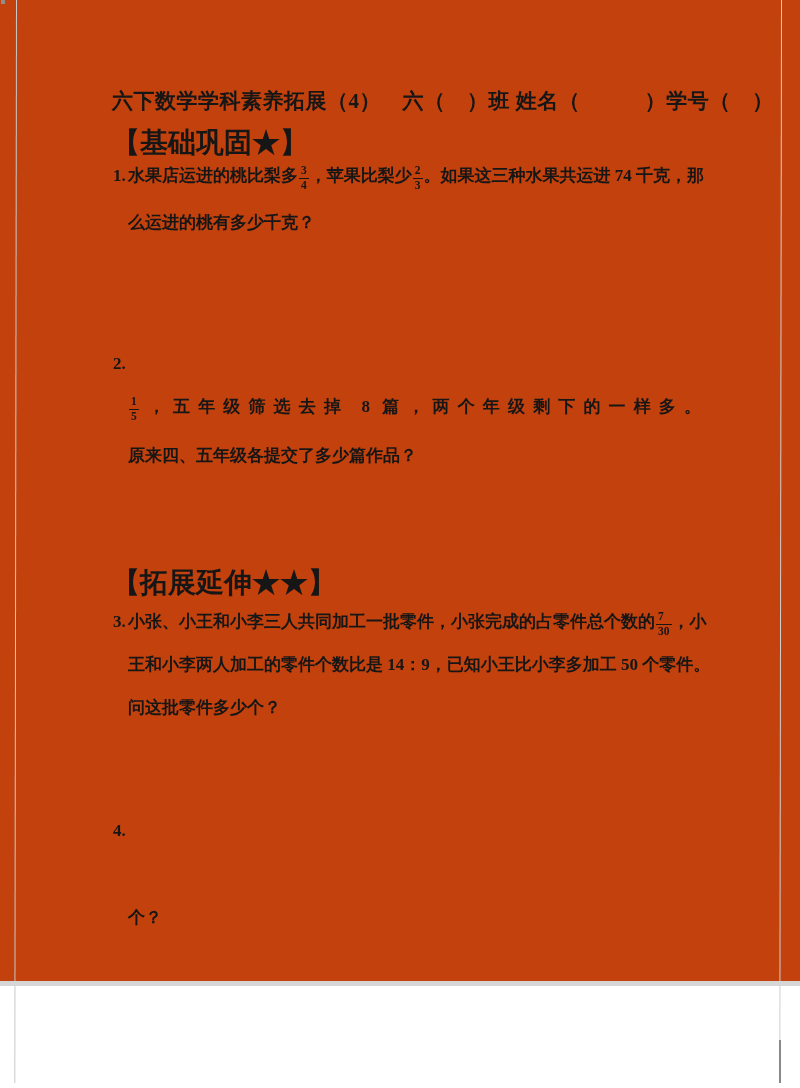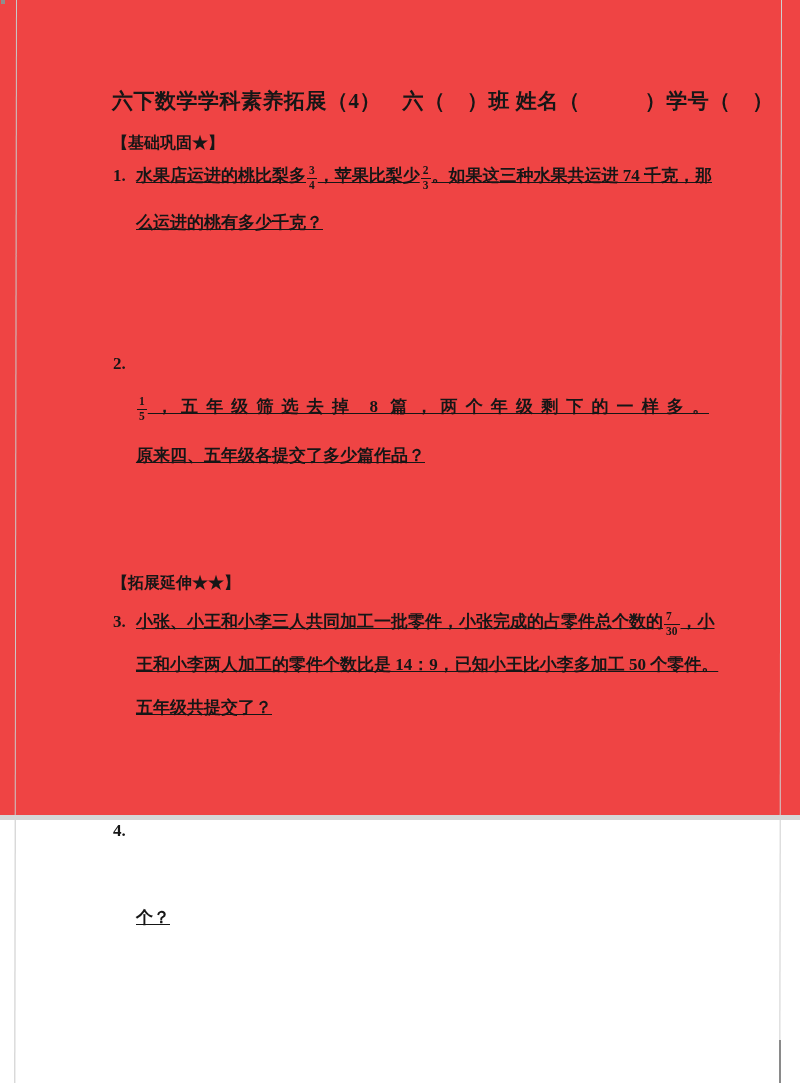--- a/index.html
+++ b/index.html
@@ -6,22 +6,22 @@
   body {
     width: 800px; height: 1088px;
     background: #ffffff;
     font-family: "Liberation Serif", "DejaVu Serif", serif;
     color: #161616;
     position: relative;
     overflow: hidden;
   }
   .page {
     position: absolute; left: 0; top: 0;
-    width: 800px; height: 820px;
-    background: #ef4444;
+    width: 800px; height: 986px;
+    background: #c2410c;
   }
   
   .edge-left {
     position: absolute; left: 16px; top: 0;
     width: 1px; height: 1083px;
     background: #c9c9c9;
     transform: rotate(0.09deg);
     transform-origin: top center;
   }
   .edge-right {
@@ -47,32 +47,32 @@
     background: #8e8e8e;
   }
   .title {
     position: absolute; left: 112px; top: 86px;
     font-size: 21px; font-weight: 700;
     line-height: 30px; white-space: nowrap;
     letter-spacing: 0.5px;
   }
   .sec-heading {
     position: absolute; left: 112px;
-    font-size: 16px; font-weight: 700;
+    font-size: 28px; font-weight: 700;
     line-height: 26px; white-space: nowrap;
   }
   .qnum {
     position: absolute; left: 113px; width: 26px;
     font-size: 17px; font-weight: 600;
     line-height: 26px;
   }
   .tline {
-    position: absolute; left: 136px; width: 573px;
+    position: absolute; left: 128px; width: 573px;
     font-size: 17px; font-weight: 600;
-    line-height: 26px; white-space: nowrap; text-decoration: underline;
+    line-height: 26px; white-space: nowrap;
   }
   .tline.fill {
     text-align: justify;
     text-align-last: justify;
   }
   .frac {
     display: inline-block;
     vertical-align: -0.45em;
     text-align: center;
     line-height: 1;
@@ -110,18 +110,18 @@
 
   <div class="qnum" style="top:351px">2.</div>
   <div class="tline fill" style="top:394px"><span class="frac"><span class="num">1</span><span class="den">5</span></span><span>，五年级筛选去掉 8 篇，两个年级剩下的一样多。</span></div>
   <div class="tline" style="top:443px"><span>原来四、五年级各提交了多少篇作品？</span></div>
 
   <div class="sec-heading" style="top:570px">【拓展延伸★★】</div>
 
   <div class="qnum" style="top:609px">3.</div>
   <div class="tline fill" style="top:609px"><span>小张、小王和小李三人共同加工一批零件，小张完成的占零件总个数的</span><span class="frac"><span class="num">7</span><span class="den">30</span></span><span>，小</span></div>
   <div class="tline fill" style="top:652px"><span>王和小李两人加工的零件个数比是 14：9，已知小王比小李多加工 50 个零件。</span></div>
-  <div class="tline" style="top:695px"><span>五年级共提交了？</span></div>
+  <div class="tline" style="top:695px"><span>问这批零件多少个？</span></div>
 
   <div class="qnum" style="top:818px">4.</div>
   <div class="tline" style="top:905px"><span>个？</span></div>
 
 </div>
 
 </body></html>

